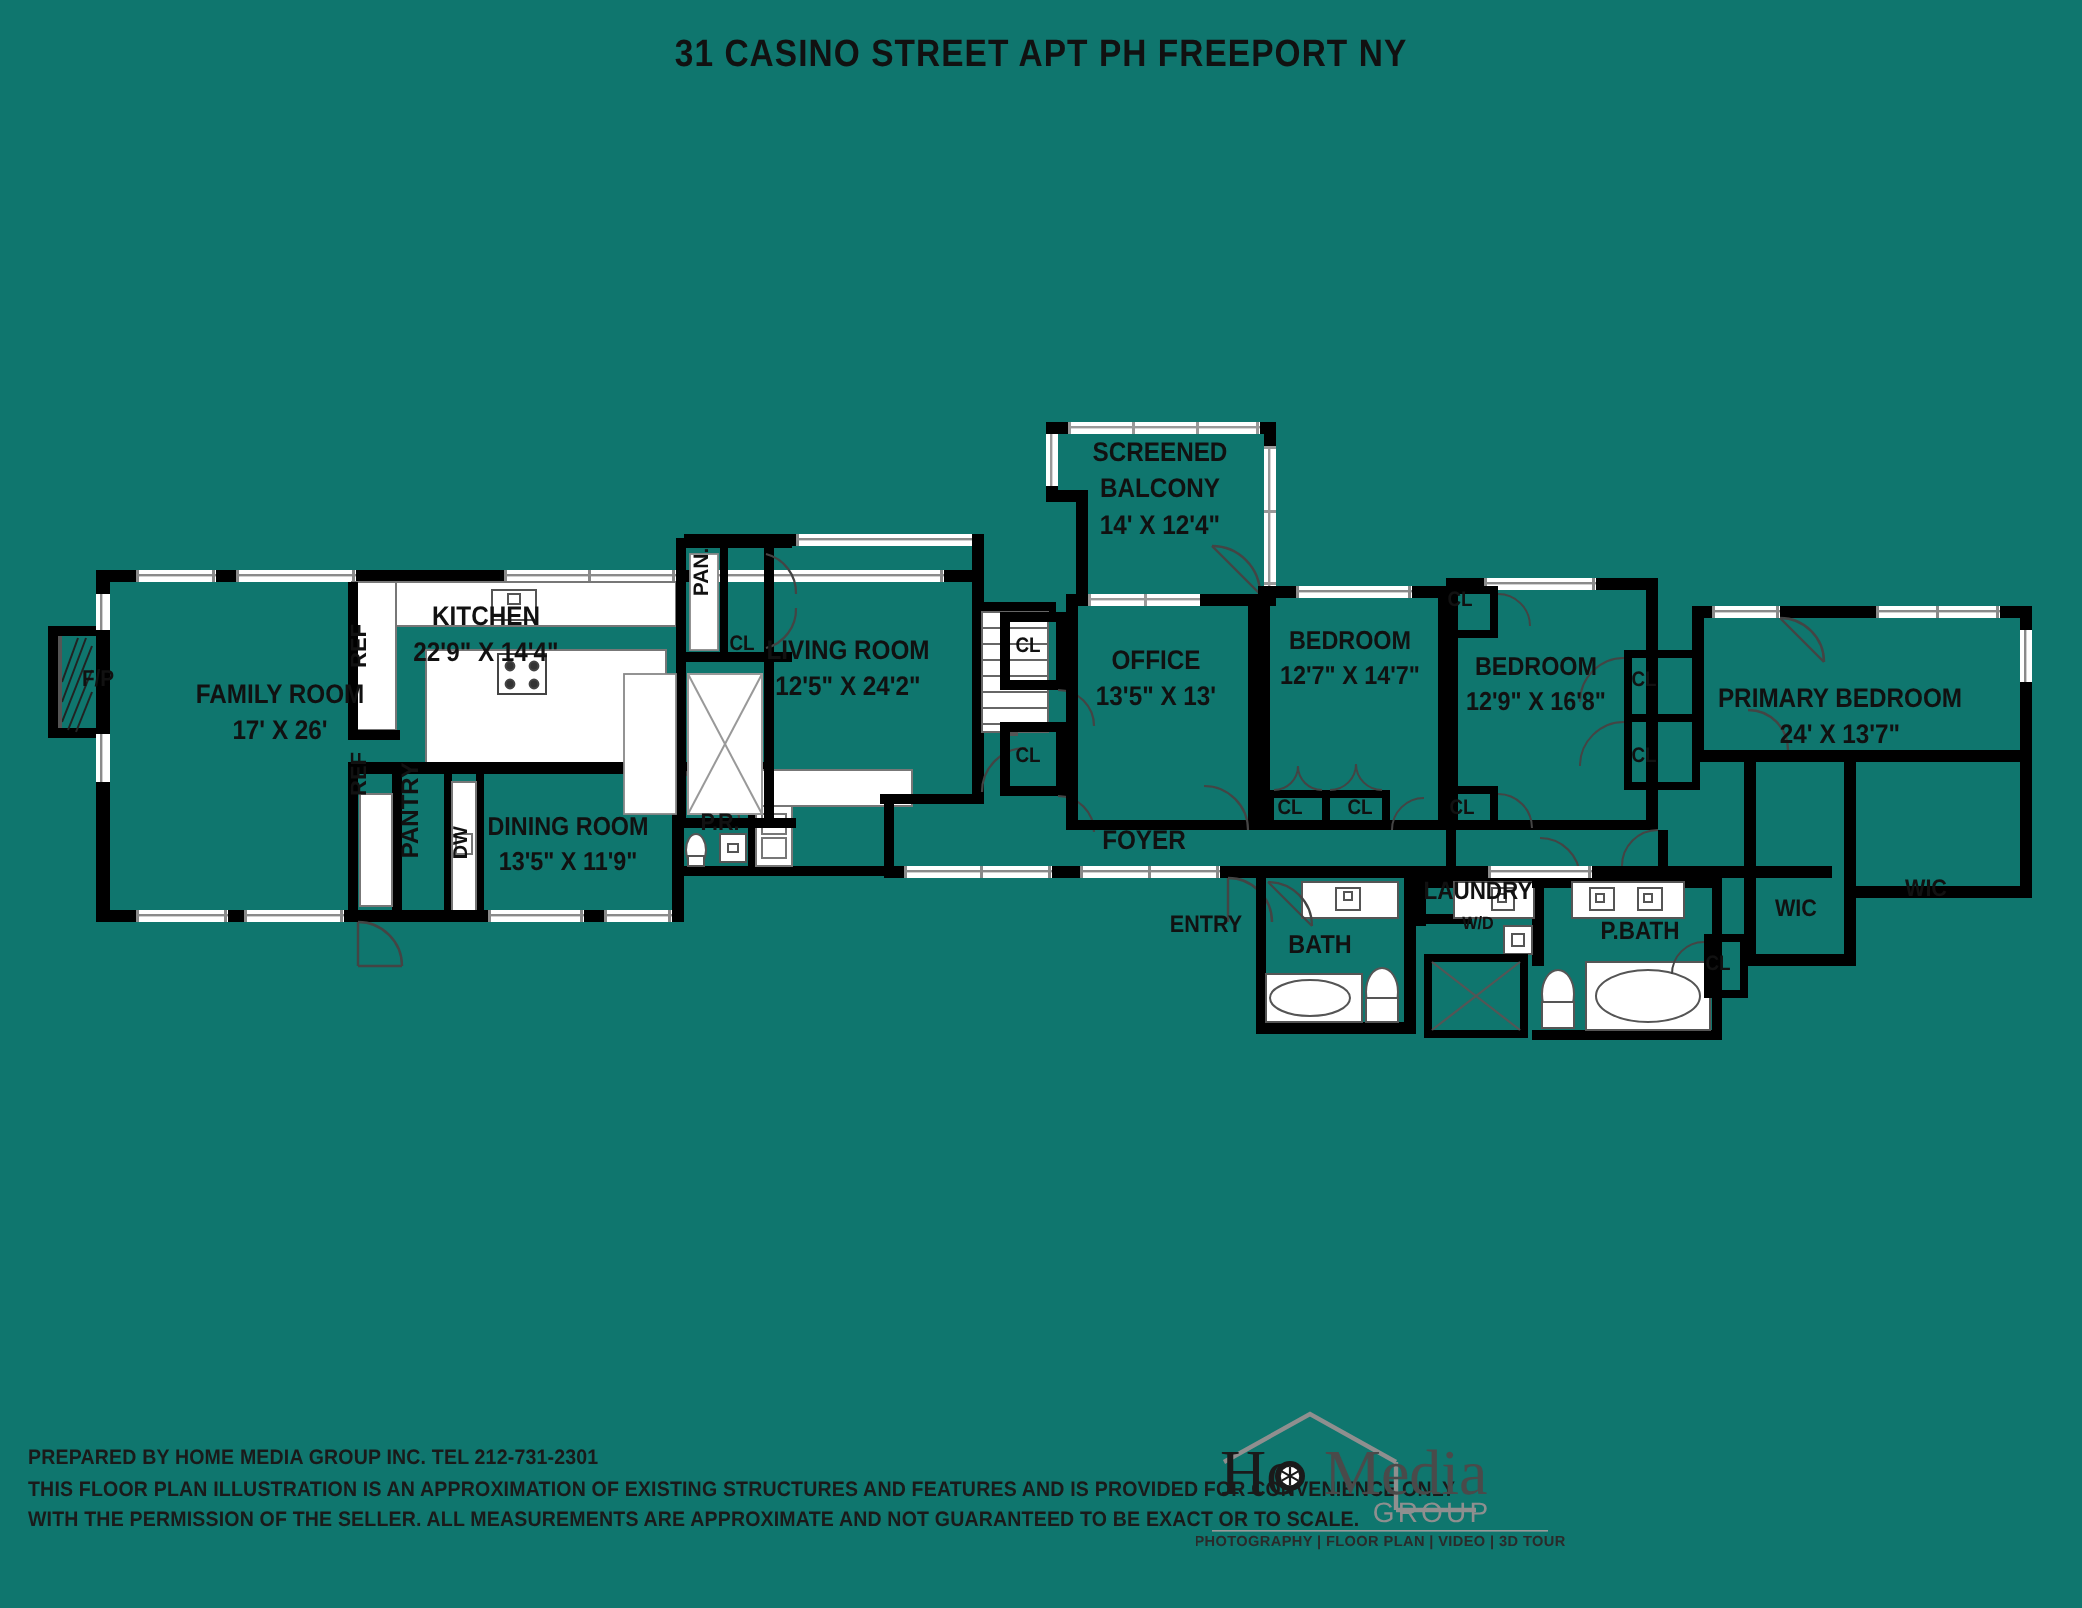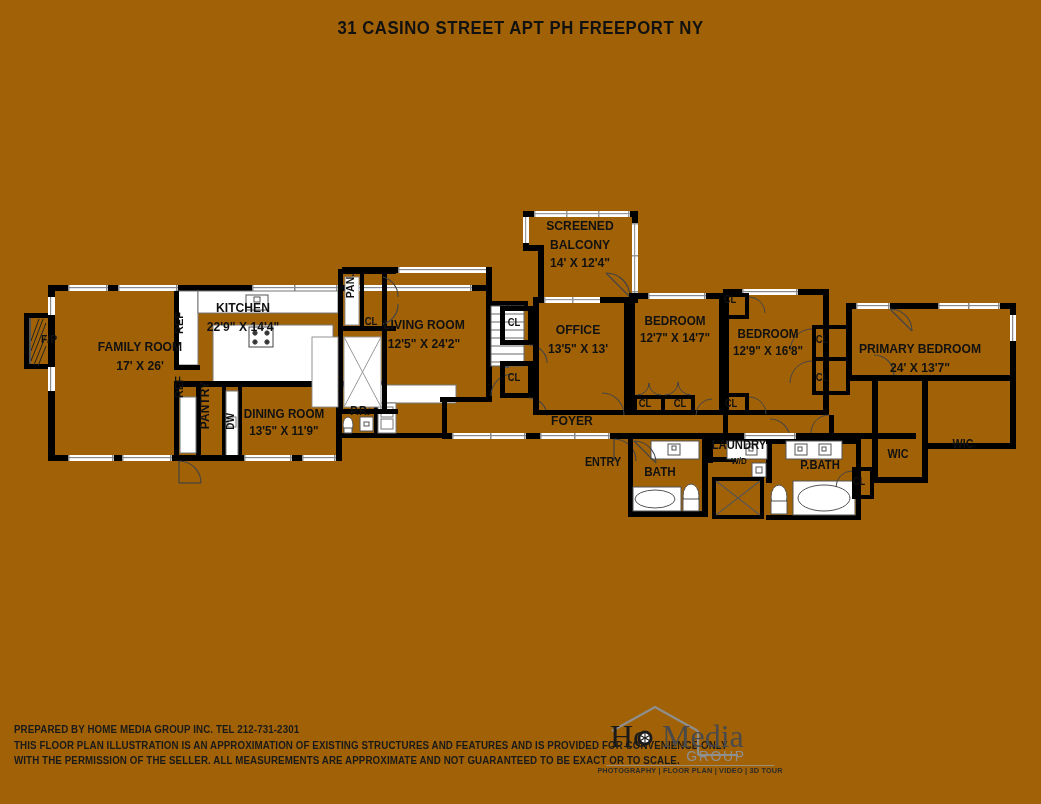--- a/index.html
+++ b/index.html
@@ -11,21 +11,21 @@
   body {
     width: 1041px;
     height: 804px;
     position: relative;
     font-family: "Liberation Sans", sans-serif;
     overflow: hidden;
   }
   #page {
     position: absolute;
     inset: 0;
-    background: #a16207;
+    background: #0f766e;
   }
   
   .title {
     position: absolute;
     top: 17px;
     left: 0;
     width: 1041px;
     text-align: center;
     font-family: "Liberation Sans Narrow", "Liberation Sans", sans-serif;
     font-size: 19px;

